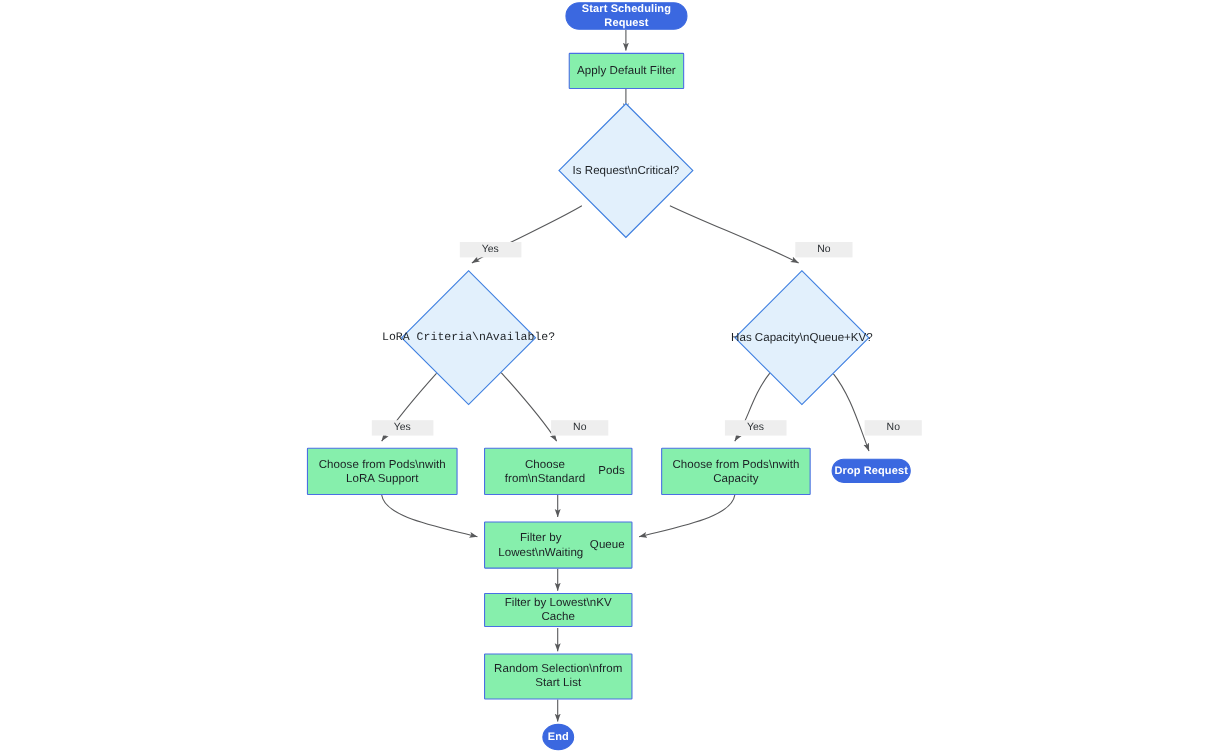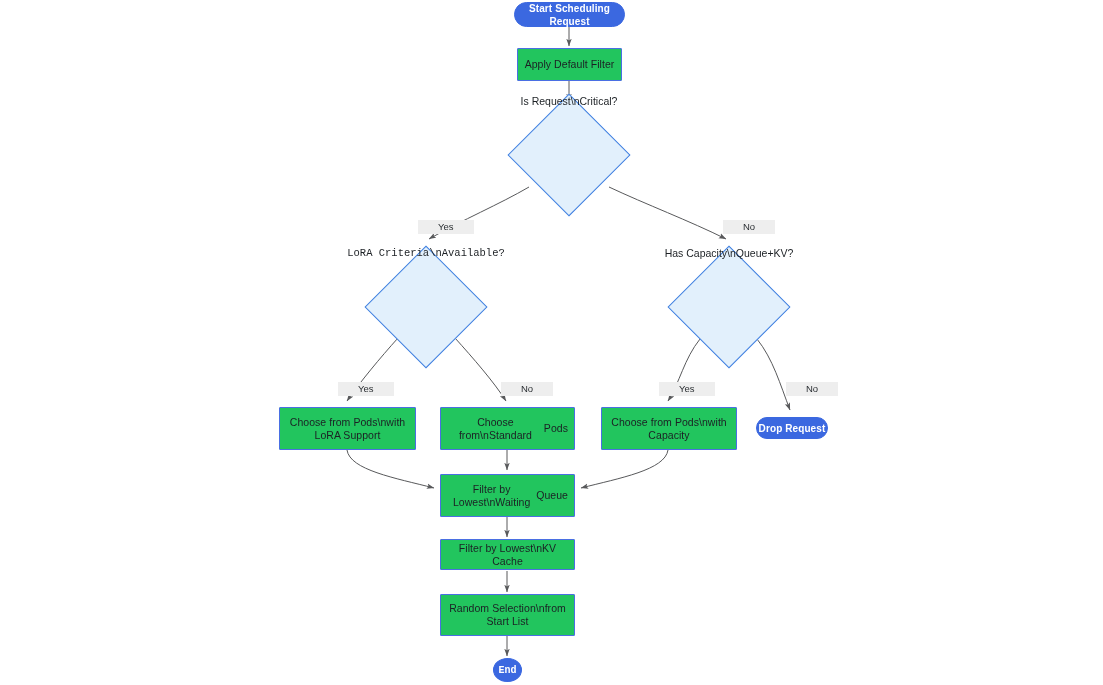--- a/index.html
+++ b/index.html
@@ -33,21 +33,21 @@
     align-items: center;
     justify-content: center;
     text-align: center;
     color: #1c2024;
     font-size: 10.5px;
     line-height: 13px;
     letter-spacing: 0.05px;
   }
   
   .proc {
-    background: #22c55e;
+    background: #86efac;
     border: 1.4px solid #4a6fe3;
     border-radius: 1px;
     padding: 2px 6px;
   }
   
   .pill {
     background: #3b68e0;
     color: #ffffff;
     font-weight: bold;
     font-size: 10px;
@@ -56,27 +56,26 @@
     letter-spacing: 0.1px;
   }
   
   .ellipse {
     background: #3b68e0;
     color: #ffffff;
     font-weight: bold;
     font-size: 10px;
     border-radius: 50%;
     border: 1.2px solid #3b68e0;
-    font-family: Liberation Mono, monospace;
   }
   
   .diamond-wrap {
     position: absolute;
     display: flex;
-    align-items: flex-start;
+    align-items: center;
     justify-content: center;
   }
   .diamond-shape {
     position: absolute;
     left: 50%;
     top: 50%;
     background: #e2f0fc;
     border: 1.5px solid #3f7fe0;
     transform: translate(-50%, -50%) rotate(45deg);
   }

